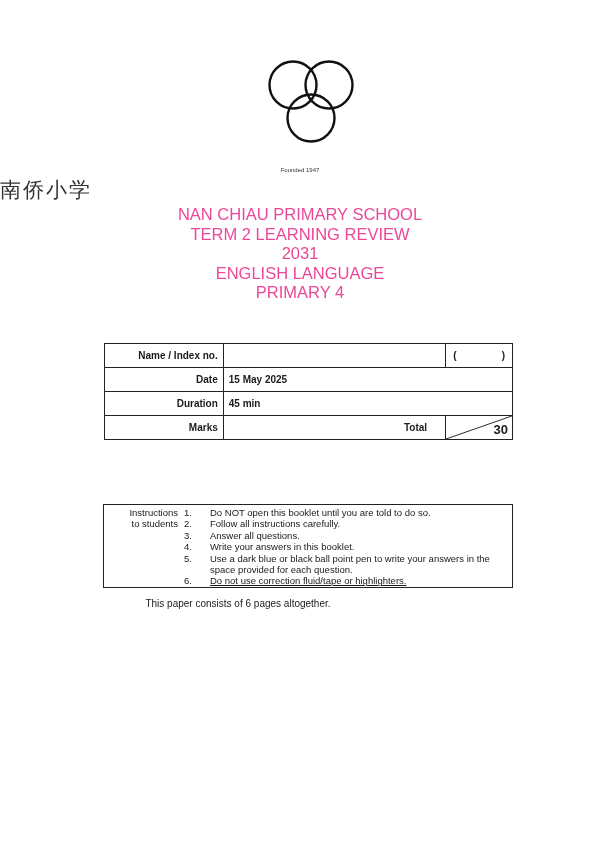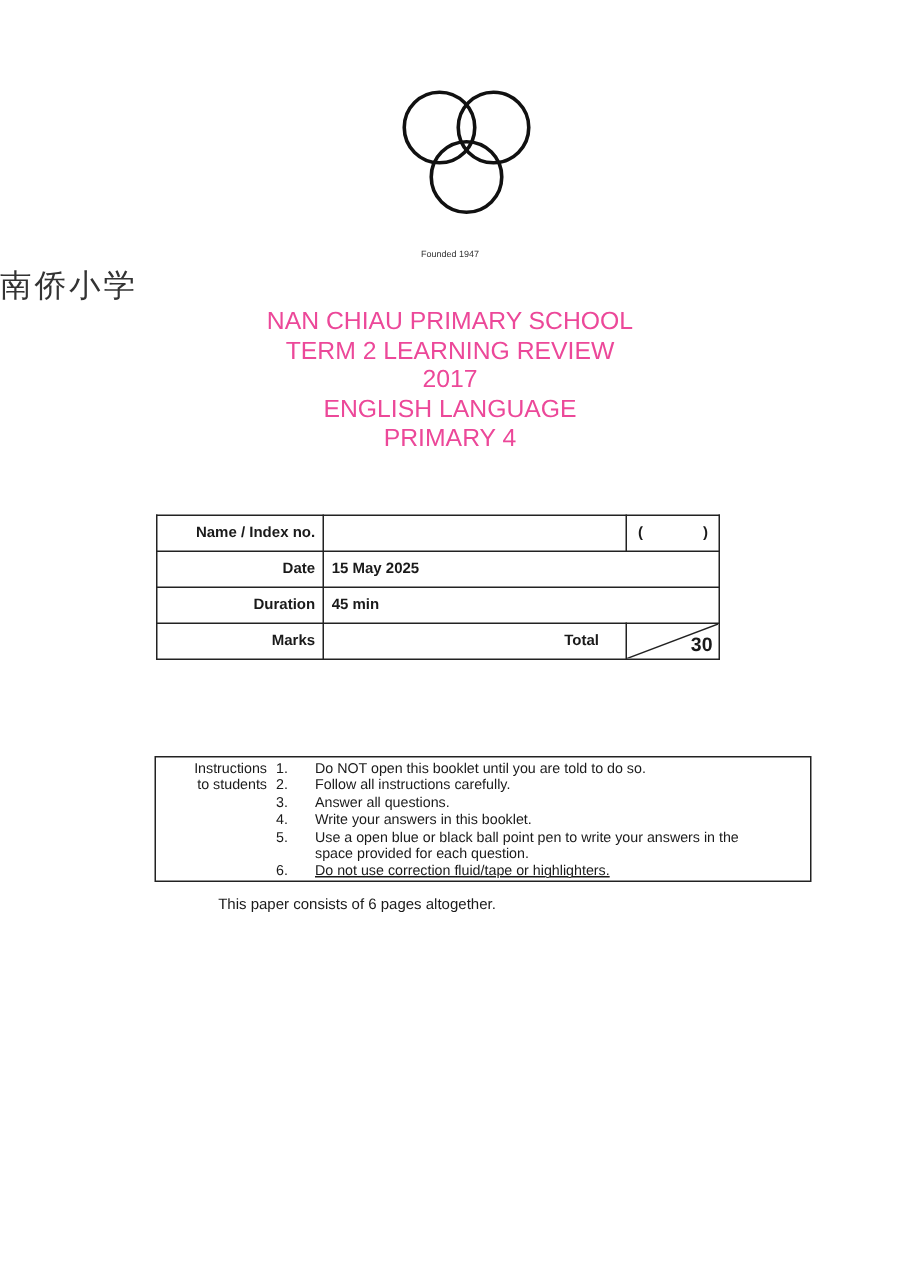--- a/index.html
+++ b/index.html
@@ -8,34 +8,34 @@
     font-family: "Liberation Sans", "DejaVu Sans", sans-serif; color: #1a1a1a;
     overflow: hidden;
   }
   .logo { position: absolute; left: 262px; top: 55px; width: 100px; height: 95px; }
   .founded { position: absolute; left: 0; width: 600px; top: 167px; text-align: center; font-size: 6px; color: #333; }
   .chinese { position: absolute; left: 0; width: 600px; top: 176px; font-family: "DejaVu Serif", serif; font-size: 21px; letter-spacing: 2px; color: #333; font-weight: normal; }
   .title-block { position: absolute; left: 0; width: 600px; top: 205px; text-align: center; }
   .title-line { font-size: 16.5px; line-height: 19.6px; color: #ec4899; }
 
   table.info {
-    position: absolute; left: 104px; top: 343px; width: 376px;
+    position: absolute; left: 104px; top: 343px; width: 409px;
     border-collapse: collapse; font-size: 10px; font-weight: bold;
   }
   table.info td { border: 1.3px solid #222; height: 23px; padding: 0 5px; vertical-align: middle; }
   table.info td.label { width: 108px; text-align: right; }
   .paren { display: flex; justify-content: space-between; padding: 0 2px; }
   .underline-blank { display: inline-block; width: 114px; border-bottom: 1.2px solid #222; vertical-align: bottom; margin-left: 1px; }
   .marks-cell { position: relative; }
   .marks-cell svg { position: absolute; left: 0; top: 0; width: 100%; height: 100%; }
   .total-value { position: absolute; right: 4px; bottom: 2px; font-size: 13px; font-weight: bold; }
 
   .instructions {
     position: absolute; left: 103px; top: 504px; width: 408px; height: 82px;
-    border: 1.3px solid #222; font-size: 9.5px; line-height: 11.4px; padding-left: 28px;
+    border: 1.3px solid #222; font-size: 9.5px; line-height: 11.4px;
   }
   .instr-label { position: absolute; left: 8px; top: 2px; width: 66px; text-align: right; }
   .instr-list { position: absolute; left: 80px; top: 2px; width: 320px; }
   .instr-item { display: flex; }
   .instr-num { width: 26px; text-align: left; }
   .instr-text { flex: 1; }
   .footer { position: absolute; left: 0; width: 476px; top: 598px; text-align: center; font-size: 10px; }
 </style>
 </head>
 <body>
@@ -45,21 +45,21 @@
   <circle cx="67" cy="30" r="23.5" fill="none" stroke="#111" stroke-width="2.4"></circle>
   <circle cx="49" cy="63" r="23.5" fill="none" stroke="#111" stroke-width="2.4"></circle>
 </svg>
 
 <div class="founded">Founded 1947</div>
 <div class="chinese">南侨小学</div>
 
 <div class="title-block">
   <div class="title-line">NAN CHIAU PRIMARY SCHOOL</div>
   <div class="title-line">TERM 2 LEARNING REVIEW</div>
-  <div class="title-line">2017</div>
+  <div class="title-line">2031</div>
   <div class="title-line">ENGLISH LANGUAGE</div>
   <div class="title-line">PRIMARY 4</div>
 </div>
 
 <table class="info">
   <tbody>
       <tr>
     <td class="label">Name / Index no.</td>
     <td style="width:212px;"></td>
     <td style="width:56px;">
@@ -107,21 +107,21 @@
     <div class="instr-item">
       <span class="instr-num">3.</span>
       <span class="instr-text">Answer all questions.</span>
     </div>
     <div class="instr-item">
       <span class="instr-num">4.</span>
       <span class="instr-text">Write your answers in this booklet.</span>
     </div>
     <div class="instr-item">
       <span class="instr-num">5.</span>
-      <span class="instr-text">Use a open blue or black ball point pen to write your answers in the space provided for each question.</span>
+      <span class="instr-text">Use a dark blue or black ball point pen to write your answers in the space provided for each question.</span>
     </div>
     <div class="instr-item">
       <span class="instr-num">6.</span>
       <span class="instr-text" style="text-decoration: underline;">Do not use correction fluid/tape or highlighters.</span>
     </div>
   </div>
 </div>
 
 <div class="footer">This paper consists of 6 pages altogether.</div>
 

